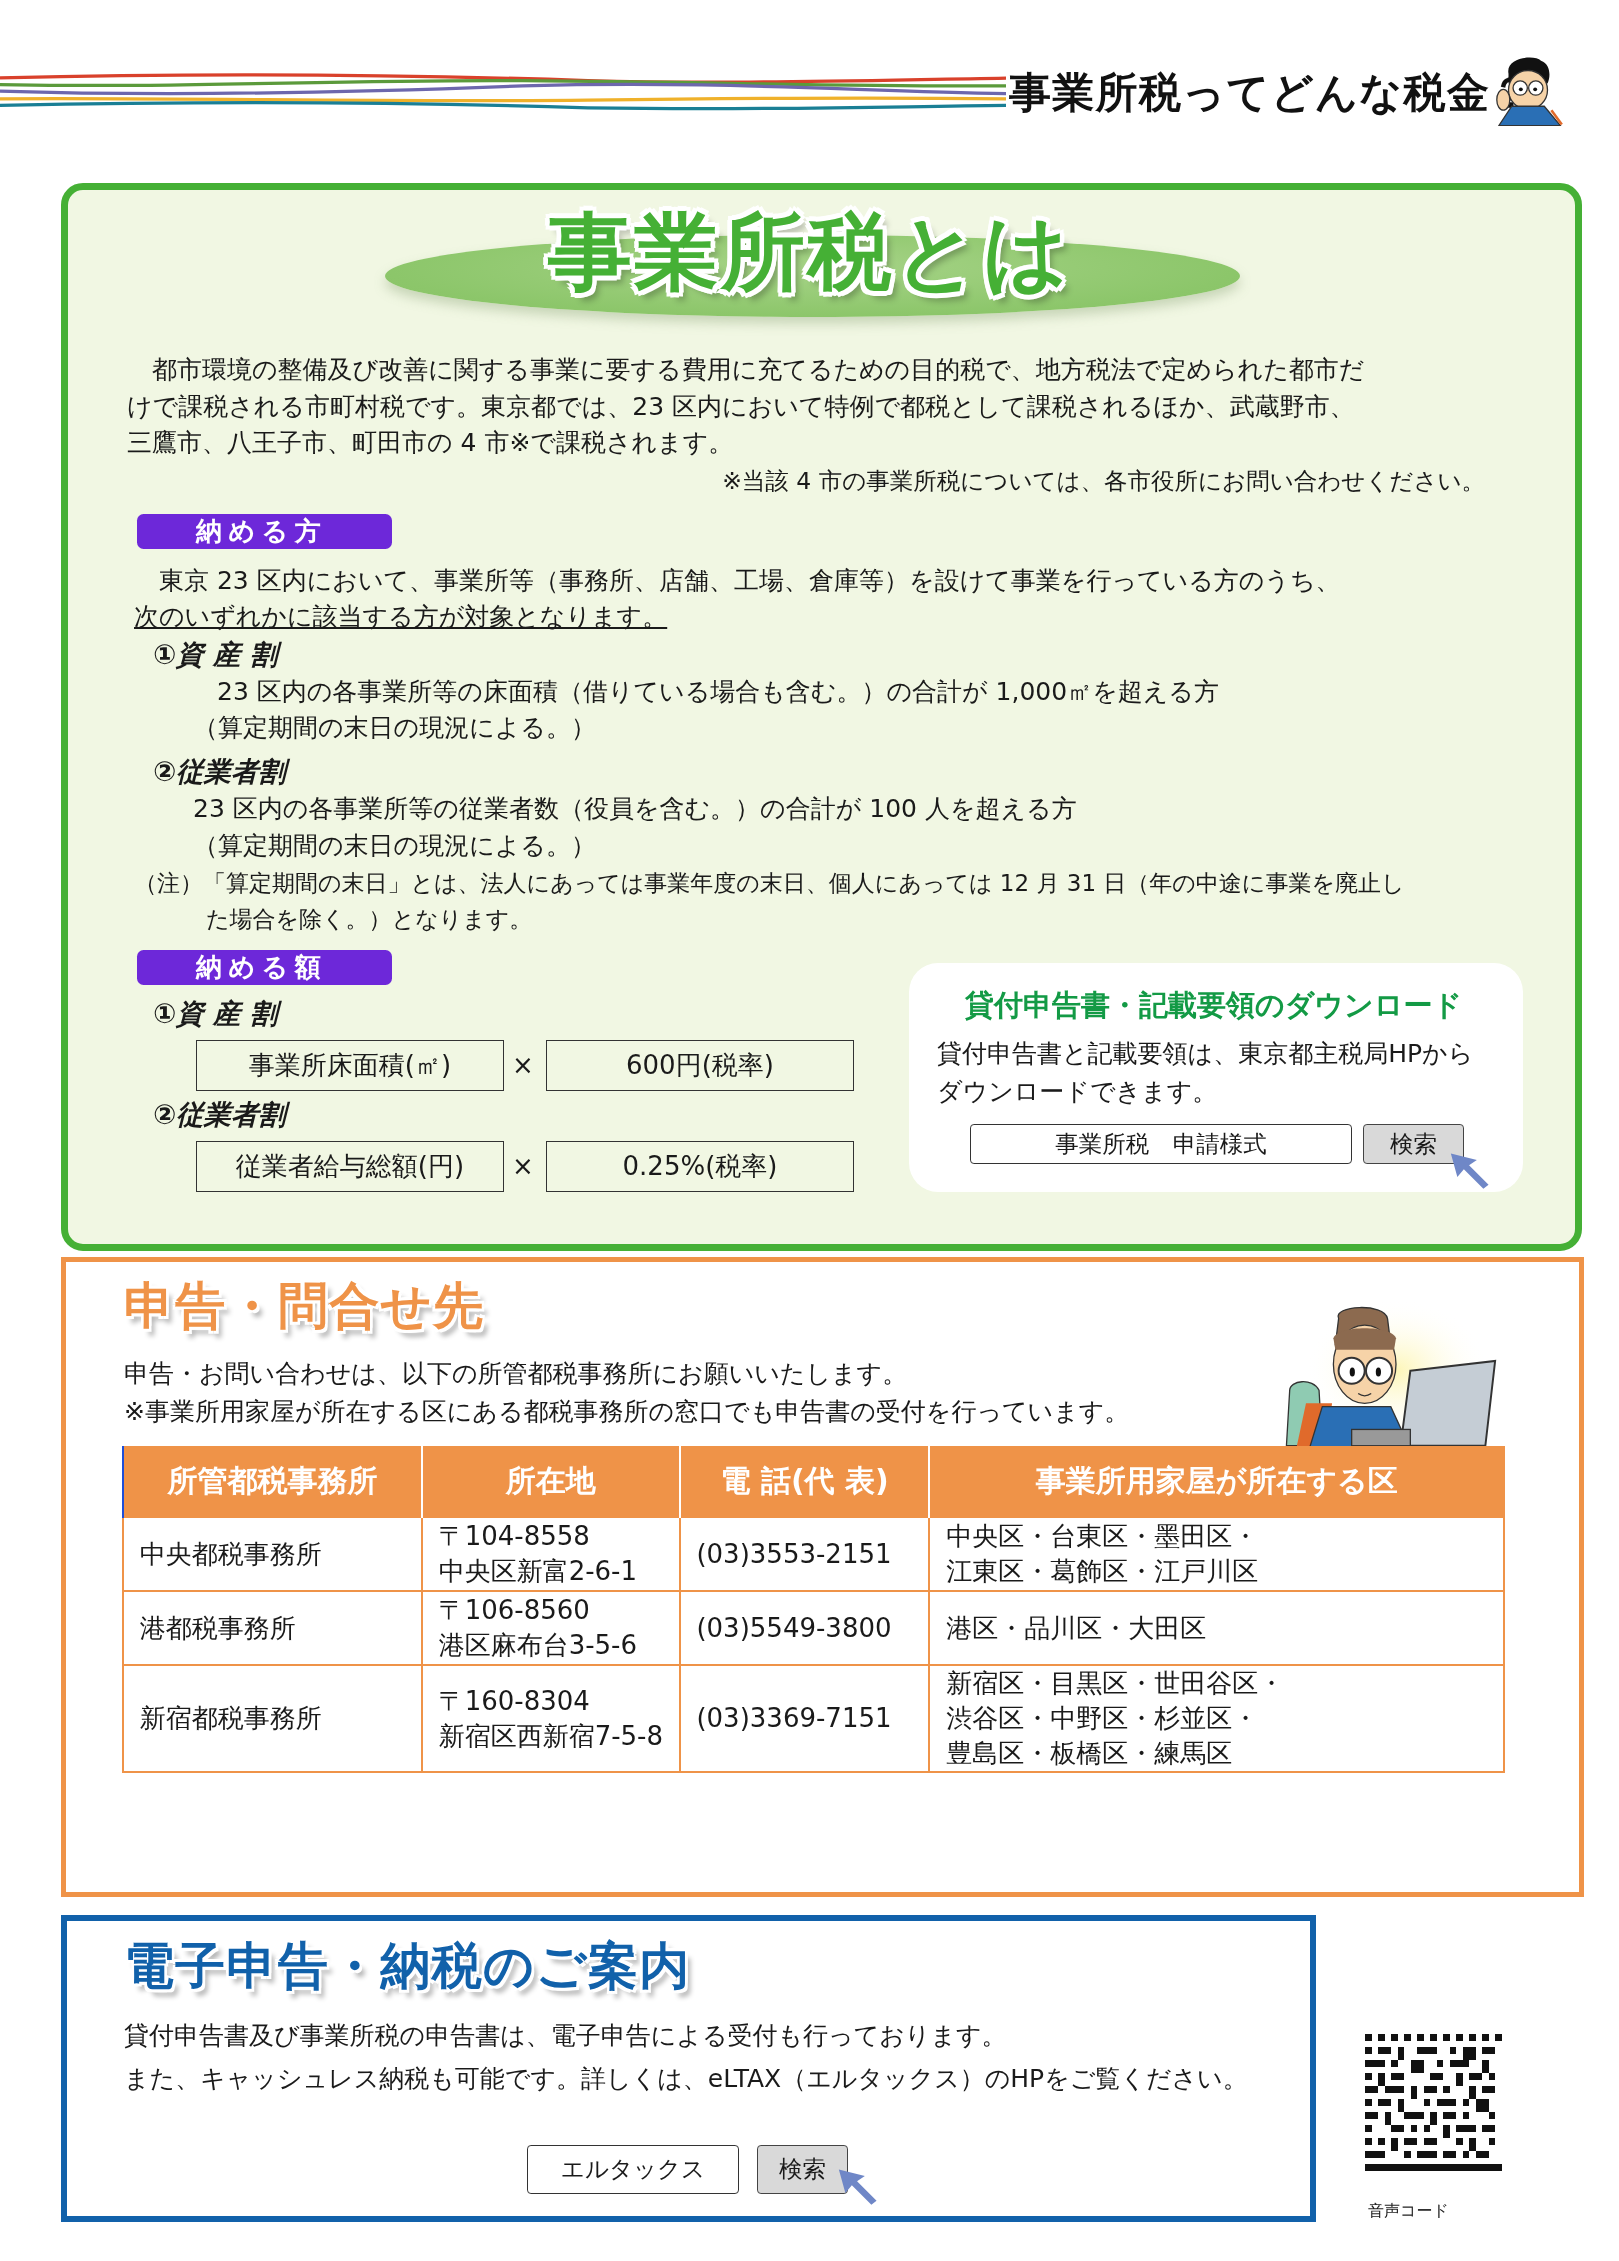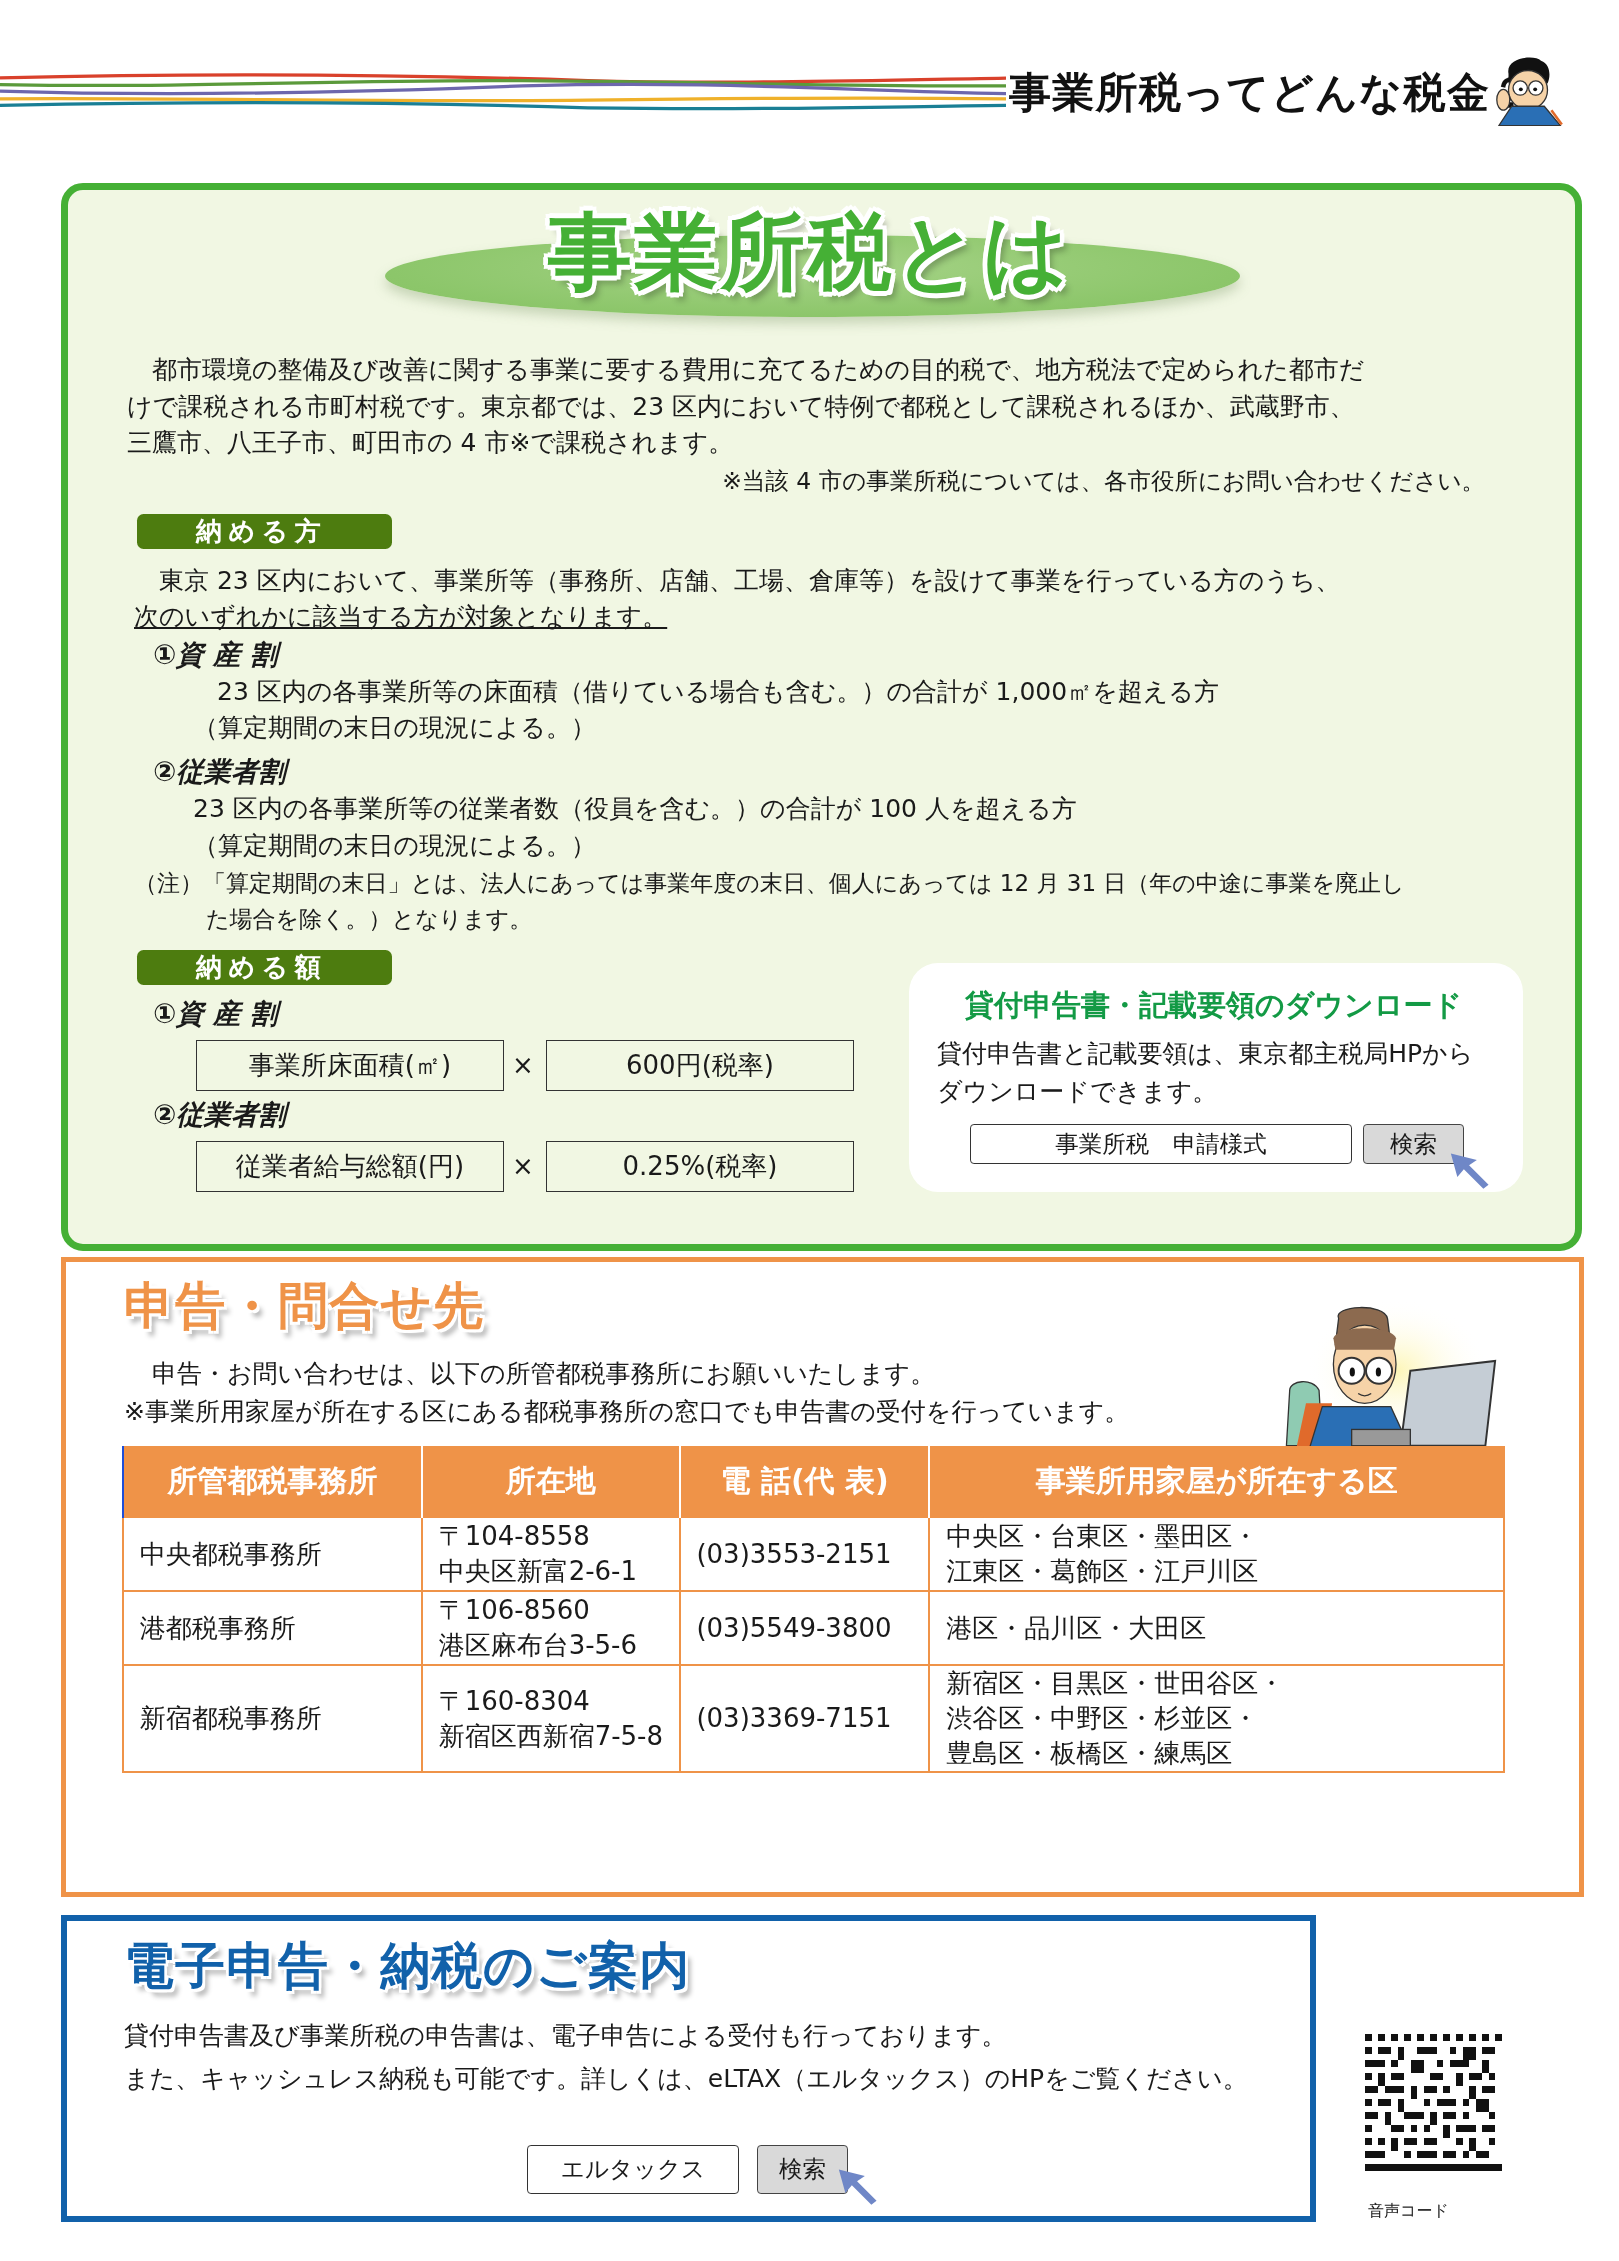--- a/index.html
+++ b/index.html
@@ -12,21 +12,21 @@
   .hdr-title { left: 1009px; top: 65px; font-size: 42px; font-weight: bold; letter-spacing: 1.3px; white-space: nowrap; color: #111; }
   .hdr-char { left: 1489px; top: 54px; width: 78px; height: 72px; }
 
   
   .green-box { left: 61px; top: 183px; width: 1521px; height: 1068px; border: 7.2px solid #45b035; border-radius: 22px; background: #f1f7e3; }
   .title-ellipse { left: 385px; top: 235px; width: 855px; height: 82px; border-radius: 50%; background: radial-gradient(ellipse at 50% 40%, #a6d387 0%, #8cc66a 70%, #86c164 100%); box-shadow: 0 6.5px 11.8px rgba(120,150,100,0.35); }
   .main-title { left: 0; width: 1619px; top: 196px; text-align: center; font-size: 84px; font-weight: bold; color: #45b035; letter-spacing: 2.6px;
     text-shadow: -3.9px -3.9px 0 #fff, 3.9px -3.9px 0 #fff, -3.9px 3.9px 0 #fff, 3.9px 3.9px 0 #fff, 0 -4.6px 0 #fff, 0 4.6px 0 #fff, -4.6px 0 0 #fff, 4.6px 0 0 #fff, 6.5px 7.8px 6.5px rgba(0,0,0,0.25); }
   .para { font-size: 25px; line-height: 37px; white-space: nowrap; color: #1a1a1a; }
   .note-right { font-size: 23.5px; white-space: nowrap; }
-  .pill { background: #4d7c0f; color: #fff; border-radius: 6.5px; font-size: 26px; font-weight: bold; letter-spacing: 6.5px; padding-left: 59px; height: 35px; line-height: 35px; width: 255px; }
+  .pill { background: #6d28d9; color: #fff; border-radius: 6.5px; font-size: 26px; font-weight: bold; letter-spacing: 6.5px; padding-left: 59px; height: 35px; line-height: 35px; width: 255px; }
   .subhead { font-size: 27.4px; font-weight: bold; white-space: nowrap; font-style: italic; }
   .formula-box { border: 1.3px solid #333; background: #f1f7e3; height: 51px; line-height: 48px; text-align: center; font-size: 26px; white-space: nowrap; }
   .times { font-size: 26px; line-height: 51px; }
 
   
   .dl-card { left: 909px; top: 963px; width: 614px; height: 229px; background: #ffffff; border-radius: 29px; }
   .dl-title { color: #139a45; font-size: 29px; font-weight: bold; white-space: nowrap; }
   .dl-text { font-size: 25px; line-height: 38px; white-space: nowrap; }
   .search-input { border: 1.3px solid #333; border-radius: 3.9px; background: #fff; text-align: center; font-size: 23.5px; white-space: nowrap; }
   .search-btn { border: 1.3px solid #444; border-radius: 3.9px; background: #d9d9d9; text-align: center; font-size: 23.5px; }
@@ -122,21 +122,21 @@
 <div class="abs dl-text" style="left:937px; top:1035px;">貸付申告書と記載要領は、東京都主税局HPから</div>
 <div class="abs dl-text" style="left:937px; top:1073px;">ダウンロードできます。</div>
 <div class="abs search-input" style="left:970px; top:1124px; width:382px; height:40px; line-height:38px;">事業所税　申請様式</div>
 <div class="abs search-btn" style="left:1363px; top:1124px; width:101px; height:40px; line-height:38px;">検索</div>
 <svg class="abs" style="left:1448px; top:1151px; width:46px; height:39px;" viewBox="0 0 70 60">
   <path d="M4,4 L44,14 L32,22 L62,52 L54,58 L24,28 L14,40 Z" fill="#6f87c7"></path>
 </svg>
 
 <div class="abs orange-box"></div>
 <div class="abs orange-title" style="left:124px; top:1273px;">申告・問合せ先</div>
-<div class="abs o-text" style="left:124px; top:1355px;margin-left:28px;">申告・お問い合わせは、以下の所管都税事務所にお願いいたします。</div>
+<div class="abs o-text" style="left:124px; top:1355px;">申告・お問い合わせは、以下の所管都税事務所にお願いいたします。</div>
 <div class="abs o-text" style="left:124px; top:1393px;">※事業所用家屋が所在する区にある都税事務所の窓口でも申告書の受付を行っています。</div>
 
 <svg class="abs pc-char" viewBox="0 0 370 230">
   <defs>
     <radialGradient id="glow" cx="50%" cy="50%" r="50%">
       <stop offset="0%" stop-color="#fdf6b8"></stop>
       <stop offset="100%" stop-color="#ffffff" stop-opacity="0"></stop>
     </radialGradient>
   </defs>
   <ellipse cx="210" cy="110" rx="140" ry="110" fill="url(#glow)"></ellipse>

